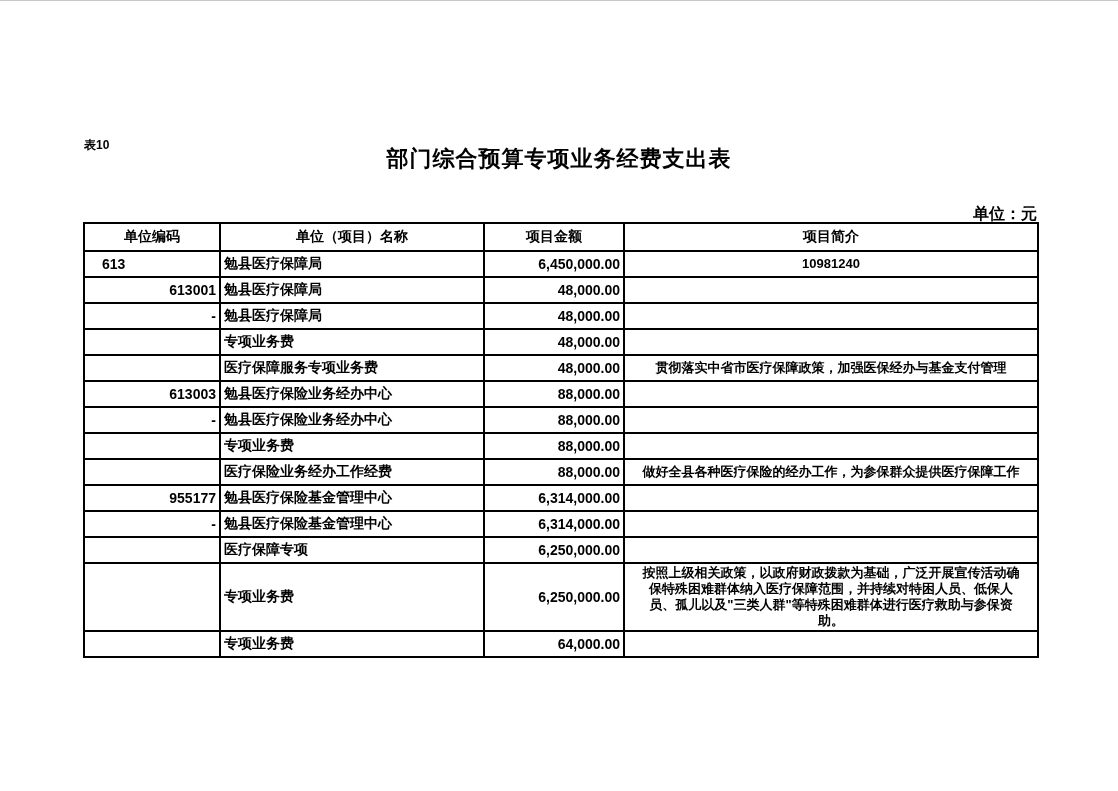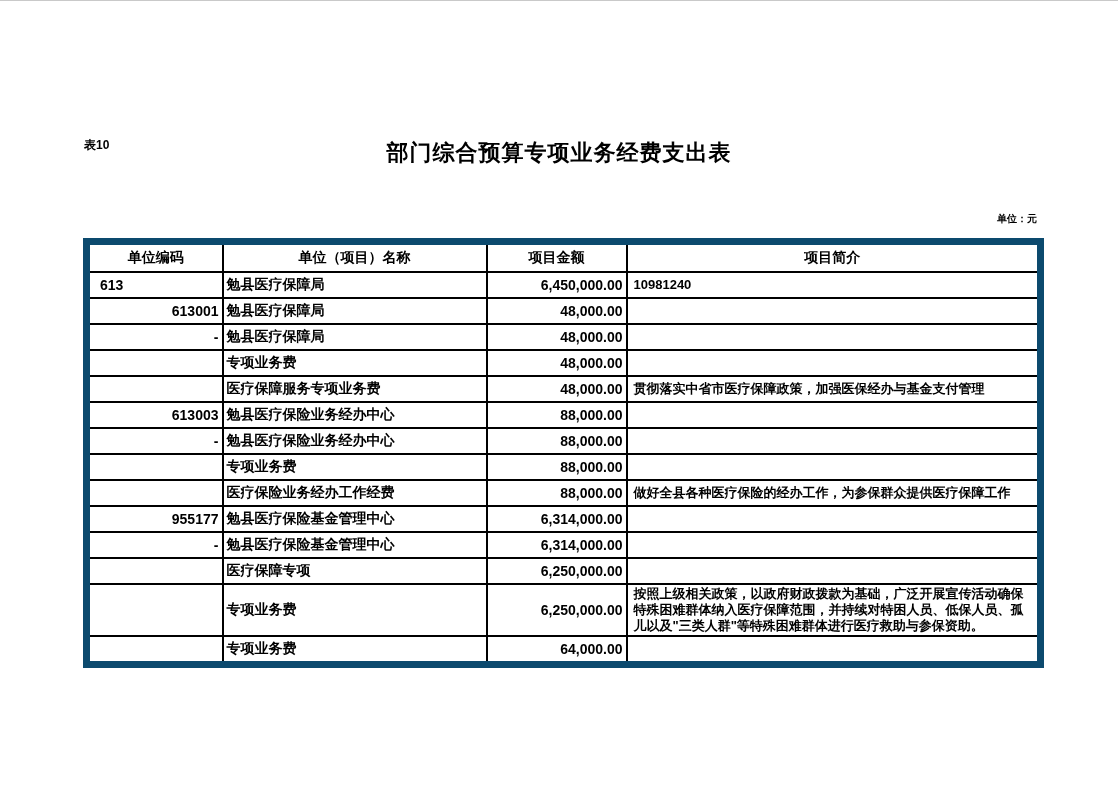--- a/index.html
+++ b/index.html
@@ -19,66 +19,65 @@
     background: #c9c9c9;
   }
   .table-label {
     position: absolute;
     left: 84px; top: 137px;
     font-size: 12px;
     font-weight: 700;
   }
   .doc-title {
     position: absolute;
-    left: 0; top: 138px;
+    left: 0; top: 144px;
     width: 100%;
     margin: 0;
     text-align: center;
     font-size: 22px;
     font-weight: 700;
     letter-spacing: 1px;
   }
   .unit-note {
     position: absolute;
-    right: 81px; top: 212px;
-    font-size: 10px;
+    right: 81px; top: 204px;
+    font-size: 16px;
     font-weight: 700;
   }
   table.budget {
     position: absolute;
     left: 83px; top: 222px;
     width: 954px;
     border-collapse: collapse;
     table-layout: fixed;
     font-weight: 700;
-    border: 7px solid #0c4a6e;
-    margin-top: 16px;
+    border: 2px solid #0c4a6e;
   }
   .budget th {
     border: 2px solid #000000;
     height: 26px;
     font-size: 14px;
     text-align: center;
     padding: 0 2px;
     font-weight: 700;
   }
   .budget td {
     border: 2px solid #000000;
     height: 22px;
     font-size: 14px;
     padding: 0 3px;
     vertical-align: middle;
     overflow: hidden;
     word-break: break-all;
   }
   td.code   { text-align: right; }
-  td.code.left { text-align: left; padding-left: 10px; }
+  td.code.left { text-align: left; padding-left: 17px; }
   td.name   { text-align: left; }
   td.amount { text-align: right; }
-  td.desc   { text-align: left; font-size: 13px; line-height: 16px; padding: 1px 6px; }
+  td.desc   { text-align: center; font-size: 13px; line-height: 16px; padding: 1px 17px; }
 </style>
 </head>
 <body>
 
 <div class="page">
   <div class="scan-topline"></div>
   <div class="table-label">表10</div>
   <h1 class="doc-title">部门综合预算专项业务经费支出表</h1>
   <div class="unit-note">单位：元</div>
 

